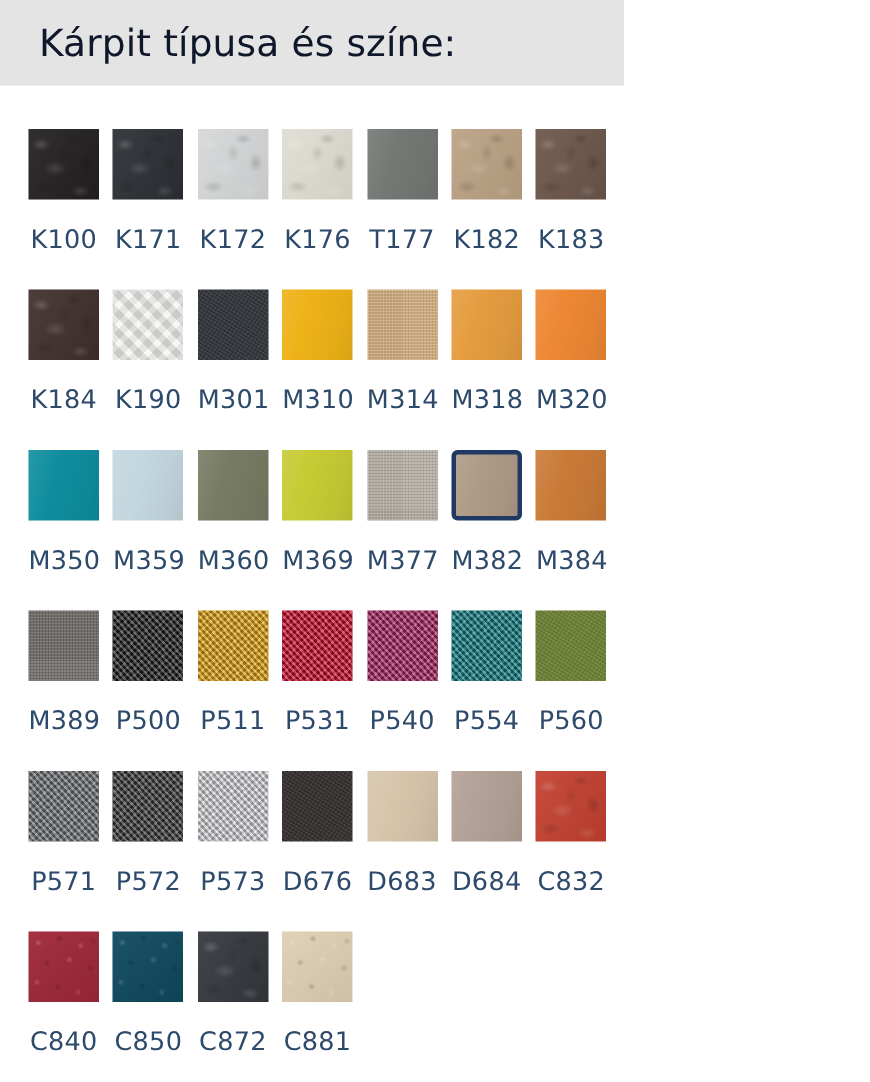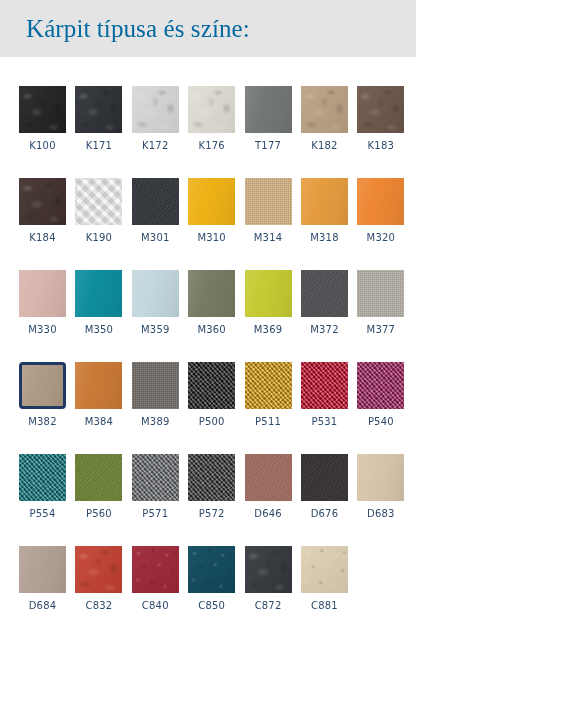--- a/index.html
+++ b/index.html
@@ -23,25 +23,24 @@
     width: 416px;
     height: 57px;
     background: #e4e4e4;
   }
   #header-title {
     position: absolute;
     left: 26px;
     top: 13px;
     font-size: 25px;
     line-height: 31px;
-    color: #0369a1;
+    color: #0f172a;
     font-weight: 400;
     letter-spacing: 0.1px;
     white-space: nowrap;
-    font-family: Liberation Serif, serif;
   }
 
   
   #swatch-grid {
     position: absolute;
     left: 19px;
     top: 86px;
     width: 420px;
     display: grid;
     grid-template-columns: repeat(7, 47px);
@@ -59,24 +58,24 @@
     position: relative;
     overflow: hidden;
   }
   .swatch-cell.is-selected .swatch-chip {
     border: 3px solid #1f3864;
     border-radius: 4px;
   }
   .swatch-label {
     display: block;
     text-align: center;
-    font-size: 10px;
+    font-size: 17px;
     line-height: 15px;
     color: #2e4a6b;
-    margin-top: 5px;
+    margin-top: 20px;
     letter-spacing: 0.2px;
     white-space: nowrap;
   }
 
   
   .tex {
     position: absolute;
     inset: 0;
     pointer-events: none;
   }
@@ -240,26 +239,20 @@
       </div>
       <span class="swatch-label">M318</span>
     </div>
     <div class="swatch-cell">
       <div class="swatch-chip" style="background: rgb(237, 135, 51);">
         <div class="tex tex-smooth"></div>
       </div>
       <span class="swatch-label">M320</span>
     </div>
     <div class="swatch-cell">
-      <div class="swatch-chip" style="background: rgb(216, 181, 174);">
-        <div class="tex tex-smooth"></div>
-      </div>
-      <span class="swatch-label">M330</span>
-    </div>
-    <div class="swatch-cell">
       <div class="swatch-chip" style="background: rgb(14, 141, 158);">
         <div class="tex tex-smooth"></div>
       </div>
       <span class="swatch-label">M350</span>
     </div>
     <div class="swatch-cell">
       <div class="swatch-chip" style="background: rgb(195, 215, 222);">
         <div class="tex tex-smooth"></div>
       </div>
       <span class="swatch-label">M359</span>
@@ -268,26 +261,20 @@
       <div class="swatch-chip" style="background: rgb(120, 123, 99);">
         <div class="tex tex-smooth"></div>
       </div>
       <span class="swatch-label">M360</span>
     </div>
     <div class="swatch-cell">
       <div class="swatch-chip" style="background: rgb(197, 203, 51);">
         <div class="tex tex-smooth"></div>
       </div>
       <span class="swatch-label">M369</span>
-    </div>
-    <div class="swatch-cell">
-      <div class="swatch-chip" style="background: rgb(78, 80, 83);">
-        <div class="tex tex-felt"></div>
-      </div>
-      <span class="swatch-label">M372</span>
     </div>
     <div class="swatch-cell">
       <div class="swatch-chip" style="background: rgb(179, 174, 164);">
         <div class="tex tex-weave"></div>
       </div>
       <span class="swatch-label">M377</span>
     </div>
     <div class="swatch-cell is-selected">
       <div class="swatch-chip" style="background: rgb(174, 155, 134);">
         <div class="tex tex-smooth"></div>
@@ -348,24 +335,24 @@
       </div>
       <span class="swatch-label">P571</span>
     </div>
     <div class="swatch-cell">
       <div class="swatch-chip" style="background: rgb(56, 56, 58);">
         <div class="tex tex-tweed"></div>
       </div>
       <span class="swatch-label">P572</span>
     </div>
     <div class="swatch-cell">
-      <div class="swatch-chip" style="background: rgb(160, 107, 96);">
-        <div class="tex tex-felt"></div>
-      </div>
-      <span class="swatch-label">D646</span>
+      <div class="swatch-chip" style="background: rgb(217, 218, 222);">
+        <div class="tex tex-tweed"></div>
+      </div>
+      <span class="swatch-label">P573</span>
     </div>
     <div class="swatch-cell">
       <div class="swatch-chip" style="background: rgb(53, 48, 47);">
         <div class="tex tex-felt"></div>
       </div>
       <span class="swatch-label">D676</span>
     </div>
     <div class="swatch-cell">
       <div class="swatch-chip" style="background: rgb(215, 197, 171);">
         <div class="tex tex-smooth"></div>

